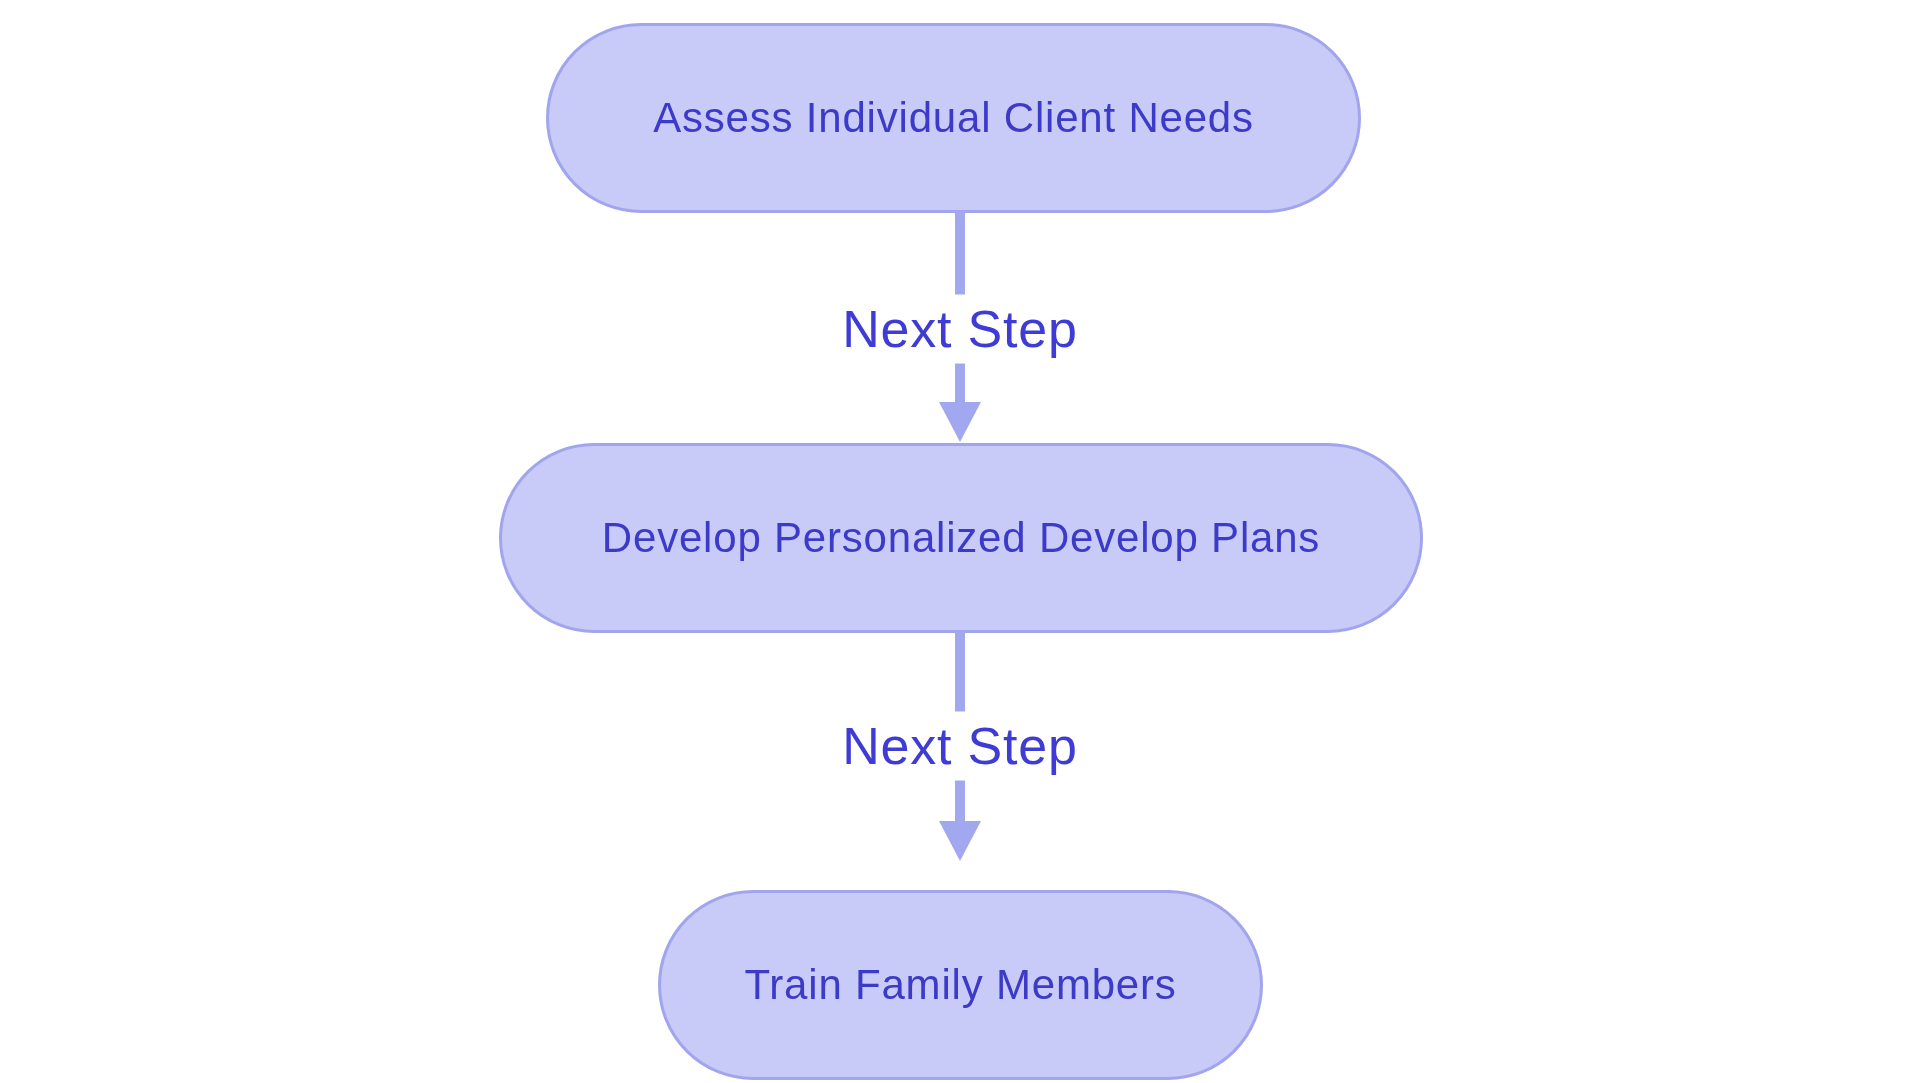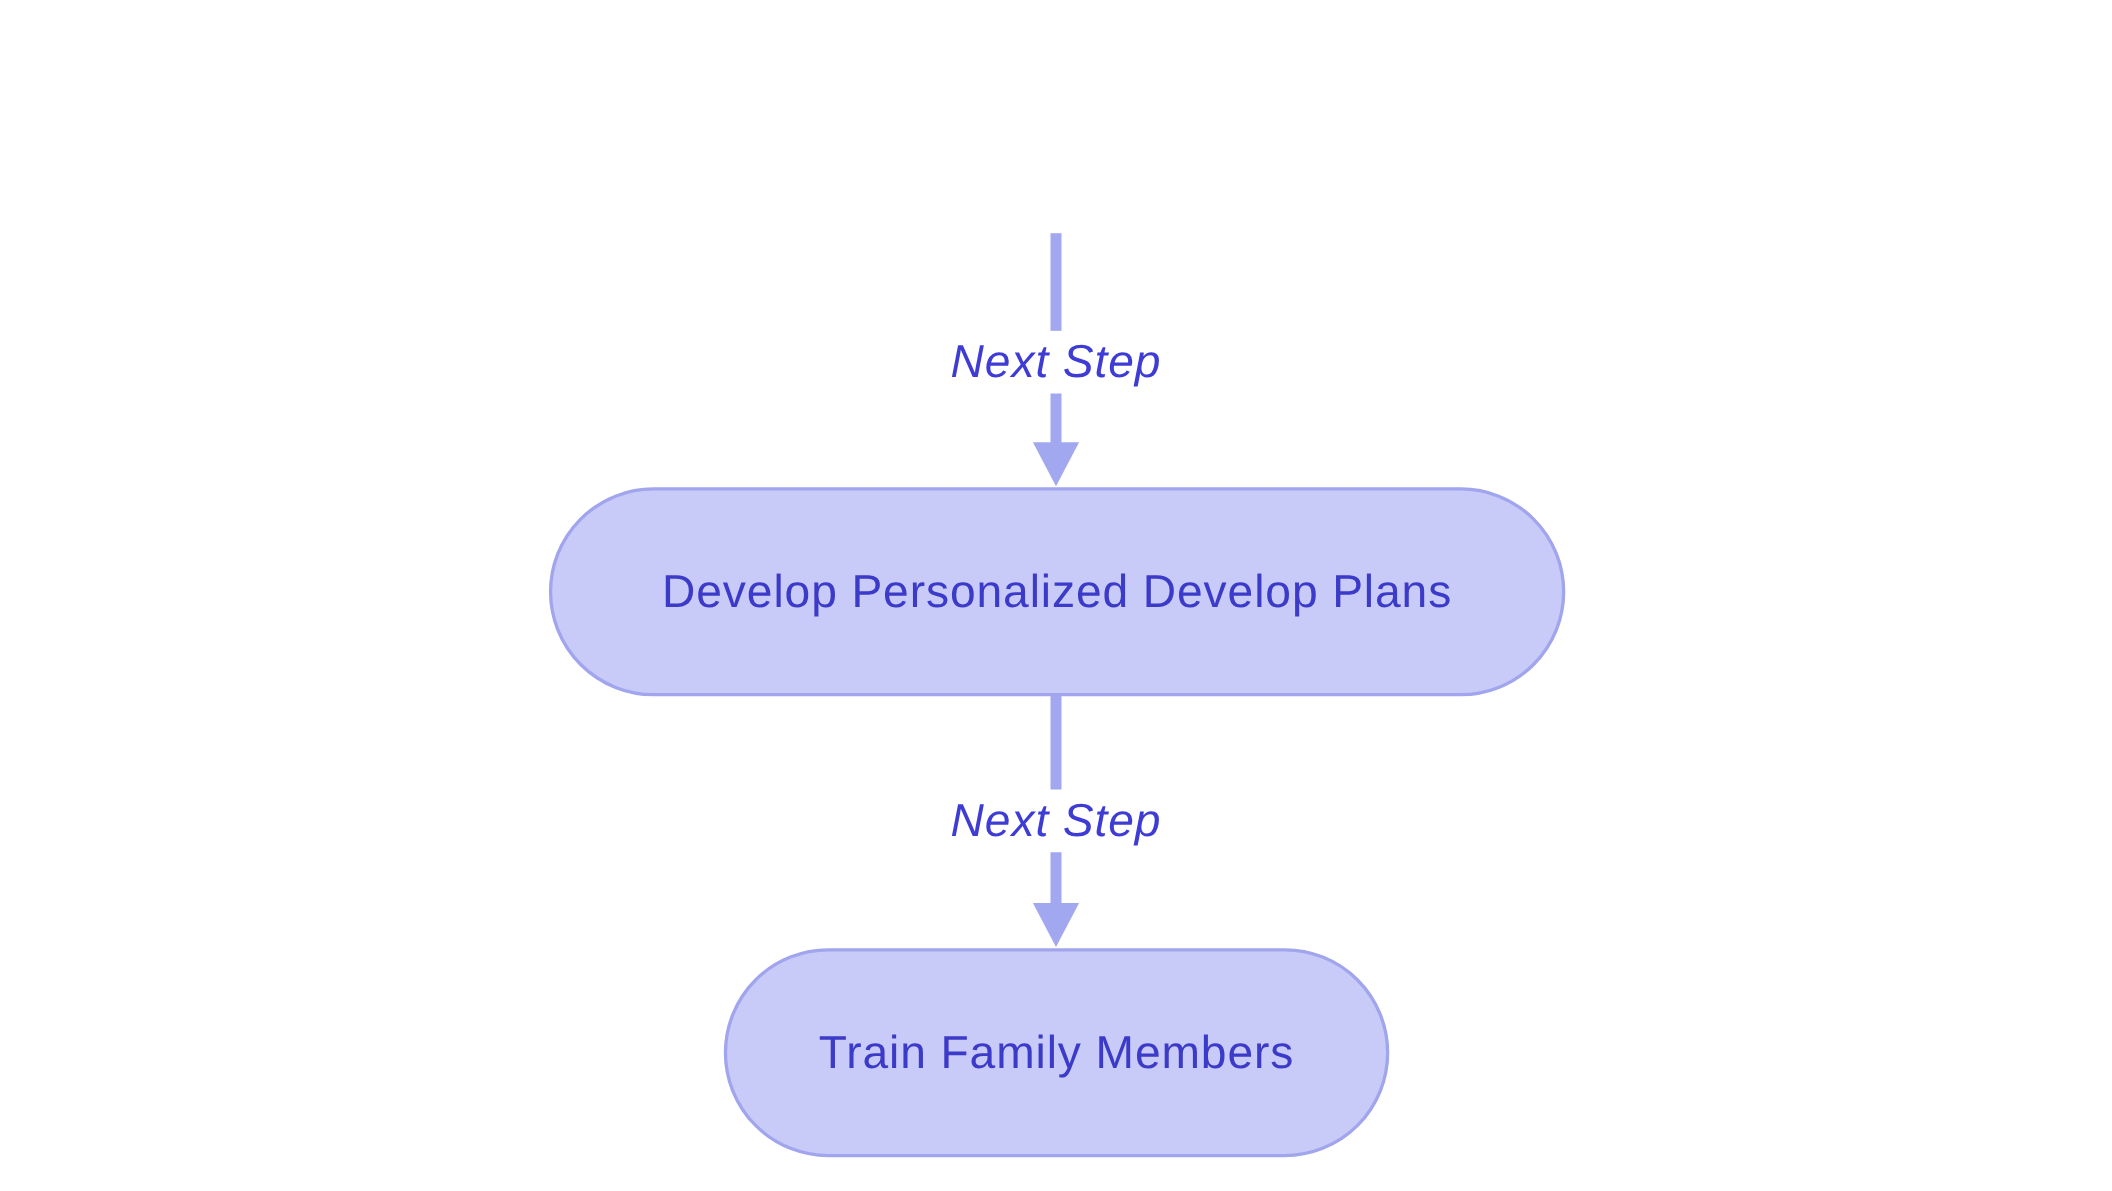--- a/index.html
+++ b/index.html
@@ -33,21 +33,21 @@
   .flow-node .node-text {
     color: var(--node-text);
     font-size: 42px;
     letter-spacing: 0.8px;
     line-height: 1.2;
     padding: 0 30px;
     white-space: nowrap;
   }
   .node-1 { left: 546px; top: 23px;  width: 815px; height: 190px; }
   .node-2 { left: 499px; top: 443px; width: 924px; height: 190px; }
-  .node-3 { left: 658px; top: 862px; width: 605px; height: 190px; }
+  .node-3 { left: 658px; top: 890px; width: 605px; height: 190px; }
 
   .edge-line {
     position: absolute;
     left: 955px;
     width: 10px;
     background: var(--edge-line);
   }
   .edge-line.line-1 { top: 212px; height: 191px; }
   .edge-line.line-2 { top: 632px; height: 191px; }
 
@@ -62,41 +62,43 @@
   }
   .arrowhead.head-1 { top: 402px; }
   .arrowhead.head-2 { top: 821px; }
 
   .edge-label {
     position: absolute;
     left: 960px;
     transform: translate(-50%, -50%);
     background: var(--background);
     color: var(--edge-text);
-    font-size: 42px;
+    font-size: 52px;
     letter-spacing: 0.8px;
     line-height: 1.25;
     padding: 2px 12px;
     white-space: nowrap;
-    font-style: italic;
   }
   .edge-label.label-1 { top: 329px; }
   .edge-label.label-2 { top: 746px; }
 </style>
 </head>
 <body>
 
 <div class="canvas">
 
   <div class="edge-line line-1"></div>
   <div class="arrowhead head-1"></div>
 
   <div class="edge-line line-2"></div>
   <div class="arrowhead head-2"></div>
 
+  <div class="flow-node node-1">
+    <span class="node-text">Assess Individual Client Needs</span>
+  </div>
 
   <div class="flow-node node-2">
     <span class="node-text">Develop Personalized Develop Plans</span>
   </div>
 
   <div class="flow-node node-3">
     <span class="node-text">Train Family Members</span>
   </div>
 
   <div class="edge-label label-1">Next Step</div>

